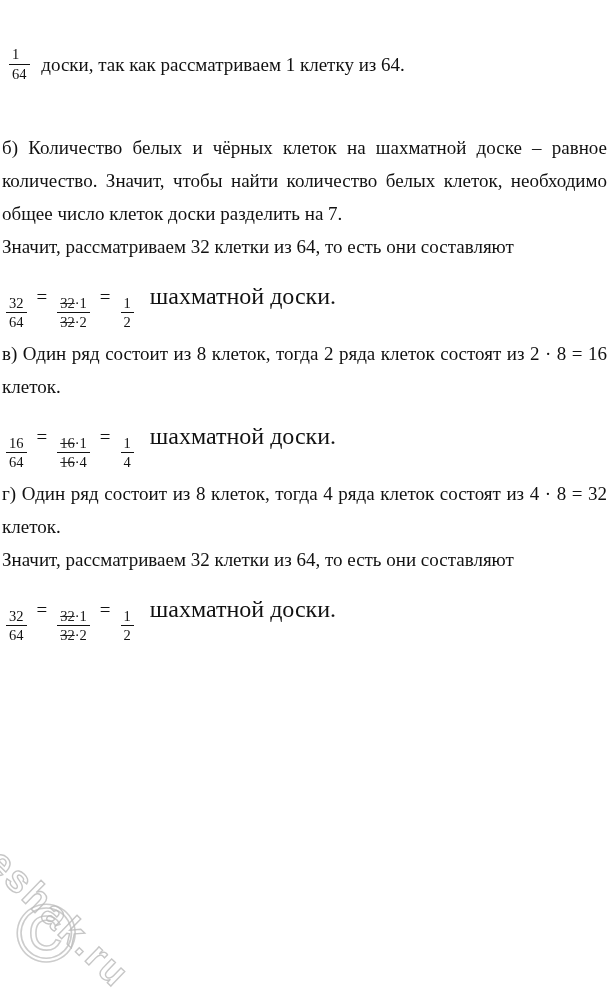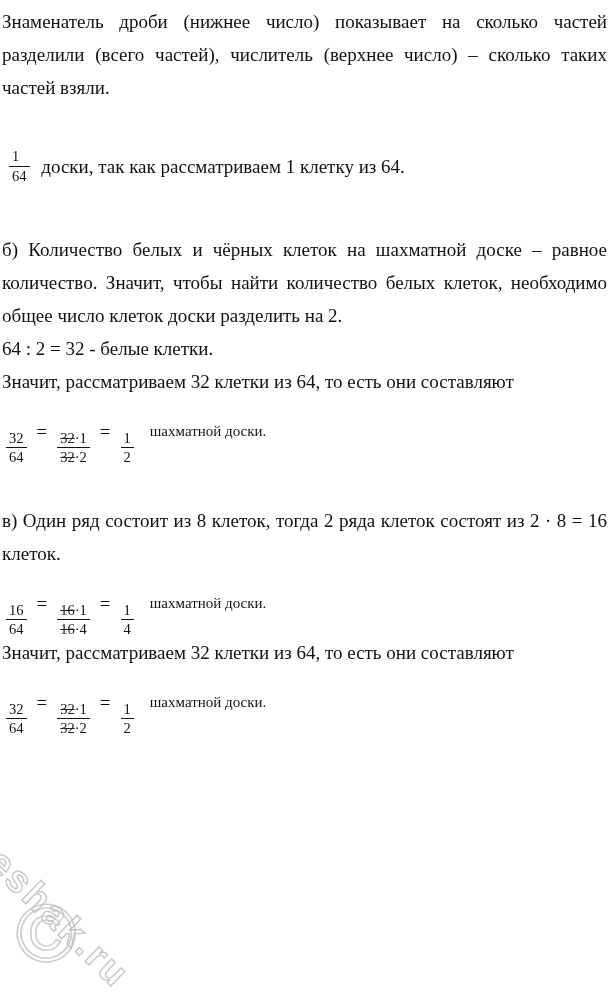--- a/index.html
+++ b/index.html
@@ -22,21 +22,21 @@
     z-index: 2;
     padding: 2px 3px 0 2px;
   }
   .para {
     margin: 0;
     line-height: 33px;
     text-align: justify;
     text-align-last: left;
   }
   .gap-lg { margin-top: 46px; }
-  .gap-md { margin-top: 46px; }
+  .gap-md { margin-top: 14px; }
   .gap-sm { margin-top: 3px; }
 
   
   .frac {
     display: inline-block;
     vertical-align: middle;
     text-align: center;
     font-size: 14.5px;
     line-height: 1.15;
     margin: 0 7px;
@@ -64,21 +64,21 @@
     margin: 8px 0 6px 0;
     min-height: 52px;
   }
   .eq-line .frac { margin: 5px 4px; top: 16px; }
   .eq-sign {
     margin: 0 6px;
     font-size: 19px;
   }
   .eq-suffix {
     margin-left: 12px;
-    font-size: 15px;
+    font-size: 24px;
   }
 
   
   .watermark {
     position: absolute;
     z-index: 1;
     pointer-events: none;
     color: transparent;
     -webkit-text-stroke: 1.4px #b4b4b4;
     opacity: 0.75;
@@ -105,29 +105,27 @@
 </head>
 <body>
 
 <div class="page">
 
   <div class="watermark watermark-text">reshak.ru</div>
   <div class="watermark watermark-copyright">©</div>
 
   <div class="content">
 
-    <p class="para gap-sm">Знаменатель дроби (нижнее число) показывает на сколько частей разделили (всего частей), числитель (верхнее число) – сколько таких частей взяли.</p>
 
     <p class="para gap-lg">
       <span class="frac"><span class="num">1</span><span class="den">64</span></span>
       <span>доски, так как рассматриваем 1 клетку из 64.</span>
     </p>
 
-    <p class="para gap-lg">б) Количество белых и чёрных клеток на шахматной доске – равное количество. Значит, чтобы найти количество белых клеток, необходимо общее число клеток доски разделить на 2.</p>
-    <p class="para">64 : 2 = 32 - белые клетки.</p>
+    <p class="para gap-lg">б) Количество белых и чёрных клеток на шахматной доске – равное количество. Значит, чтобы найти количество белых клеток, необходимо общее число клеток доски разделить на 7.</p>
     <p class="para">Значит, рассматриваем 32 клетки из 64, то есть они составляют</p>
 
     <div class="eq-line">
       <span class="frac">
           <span class="num">32</span>
           <span class="den">64</span>
         </span>
       <span class="eq-sign">=</span>
       <span class="frac">
           <span class="num"><s>32</s><span>·1</span></span>
@@ -154,20 +152,21 @@
           <span class="den"><s>16</s><span>·4</span></span>
         </span>
       <span class="eq-sign">=</span>
       <span class="frac">
           <span class="num">1</span>
           <span class="den">4</span>
         </span>
       <span class="eq-suffix">шахматной доски.</span>
     </div>
 
+    <p class="para gap-md">г) Один ряд состоит из 8 клеток, тогда 4 ряда клеток состоят из 4 · 8 = 32 клеток.</p>
     <p class="para">Значит, рассматриваем 32 клетки из 64, то есть они составляют</p>
 
     <div class="eq-line">
       <span class="frac">
           <span class="num">32</span>
           <span class="den">64</span>
         </span>
       <span class="eq-sign">=</span>
       <span class="frac">
           <span class="num"><s>32</s><span>·1</span></span>

